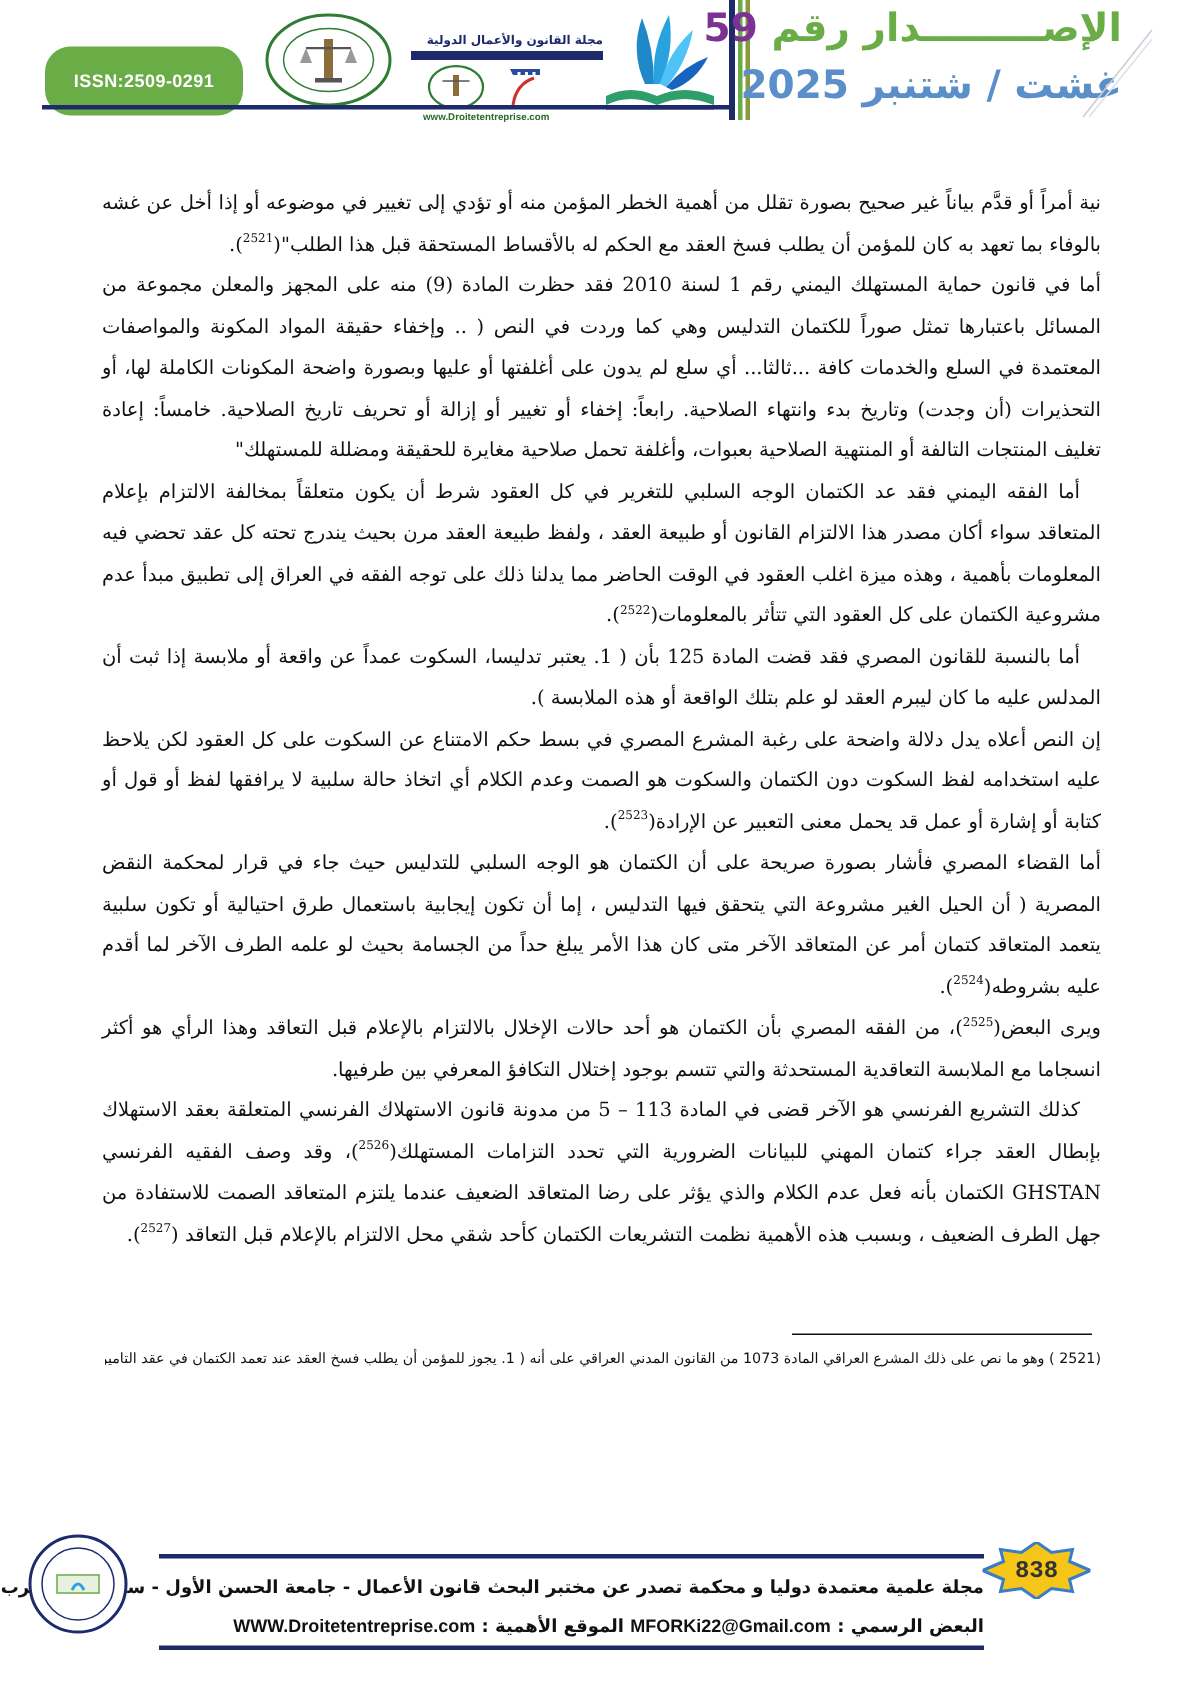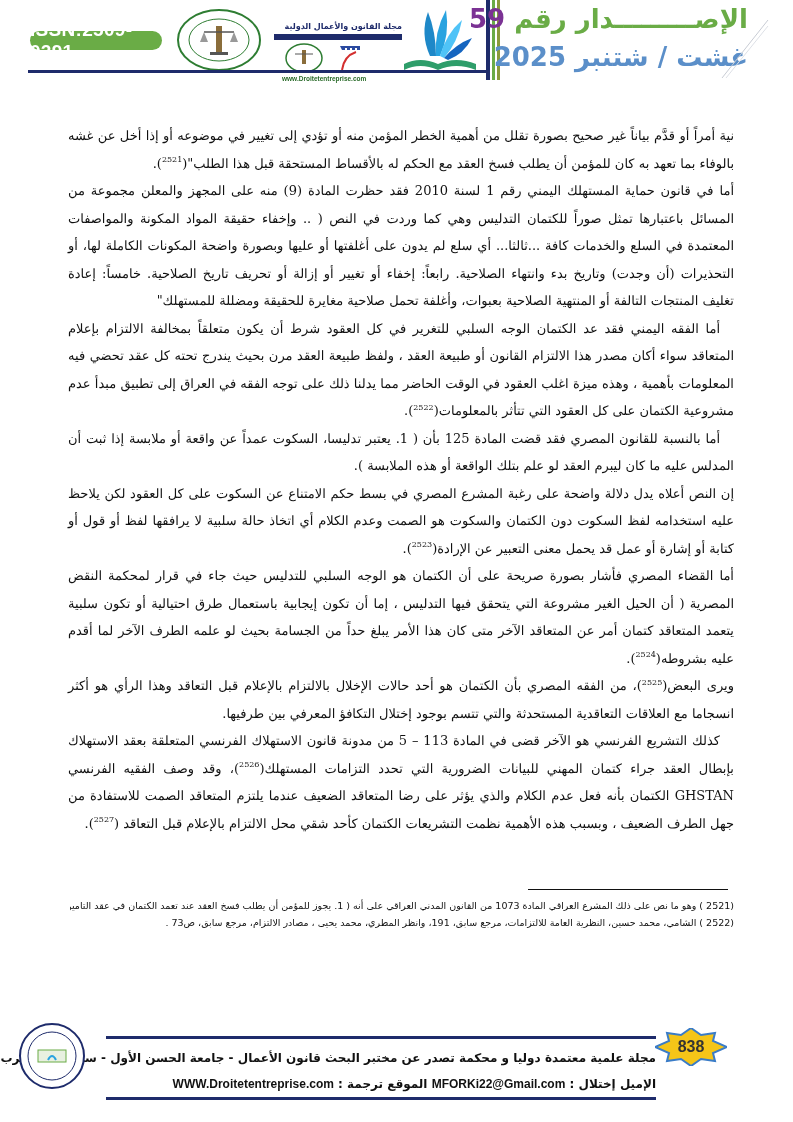--- a/index.html
+++ b/index.html
@@ -2,23 +2,23 @@
 <html><head>
 <meta charset="utf-8">
 <style>
   * { box-sizing: border-box; margin: 0; padding: 0; }
   html, body { width: 793px; height: 1122px; background: #ffffff; overflow: hidden; }
   body { position: relative; font-family: "DejaVu Sans", sans-serif; color: #111; }
 
   
   .header { position: absolute; left: 0; top: 0; width: 793px; height: 80px; }
   .issn {
-    position: absolute; left: 30px; top: 31px; width: 132px; height: 19px;
+    position: absolute; left: 30px; top: 31px; width: 132px; height: 46px;
     background: #6aac46; border-radius: 17px; color: #fff;
-    font-family: "Liberation Sans", sans-serif; font-size: 19px; font-weight: bold;
+    font-family: "Liberation Sans", sans-serif; font-size: 12px; font-weight: bold;
     display: flex; align-items: center; justify-content: center; letter-spacing: 0.3px;
   }
   .seal-lab {
     position: absolute; left: 176px; top: 8px; width: 86px; height: 64px;
   }
   .journal-logo {
     position: absolute; left: 282px; top: 22px; width: 120px; height: 64px;
   }
   .journal-logo .jtitle {
     position: absolute; right: 0; top: 0; width: 130px; font-size: 8px; font-weight: bold;
@@ -73,21 +73,21 @@
     font-size: 12px; font-weight: bold; color: #111; white-space: nowrap;
   }
   .footer-line2 {
     position: absolute; left: 106px; top: 1077px; width: 550px; direction: rtl; text-align: right;
     font-size: 12px; font-weight: bold; color: #111; white-space: nowrap;
   }
   .footer-line2 .ltr { direction: ltr; unicode-bidi: embed; font-family: "Liberation Sans", sans-serif; }
   .page-badge { position: absolute; left: 655px; top: 1028px; width: 72px; height: 38px; }
   .page-badge span {
     position: absolute; left: 0; top: 0; width: 72px; height: 38px; display: flex; align-items: center;
-    justify-content: center; font-family: Liberation Sans, sans-serif; font-size: 16px;
+    justify-content: center; font-family: Liberation Mono, monospace; font-size: 16px;
     font-weight: bold; color: #333;
   }
   .footer-seal { position: absolute; left: 18px; top: 1022px; width: 68px; height: 68px; }
 </style>
 </head>
 <body>
 
 <div class="header">
   <div class="issn">ISSN:2509-0291</div>
 
@@ -145,36 +145,35 @@
   <div class="header-rule"></div>
 </div>
 
 <div class="content">
   <p><span>نية أمراً أو قدَّم بياناً غير صحيح بصورة تقلل من أهمية الخطر المؤمن منه أو تؤدي إلى تغيير في موضوعه أو إذا أخل عن غشه بالوفاء بما تعهد به كان للمؤمن أن يطلب فسخ العقد مع الحكم له بالأقساط المستحقة قبل هذا الطلب"(</span><sup>2521</sup><span>).</span></p>
   <p><span>أما في قانون حماية المستهلك اليمني رقم 1 لسنة 2010 فقد حظرت المادة (9) منه على المجهز والمعلن مجموعة من المسائل باعتبارها تمثل صوراً للكتمان التدليس وهي كما وردت في النص ( .. وإخفاء حقيقة المواد المكونة والمواصفات المعتمدة في السلع والخدمات كافة ...ثالثا... أي سلع لم يدون على أغلفتها أو عليها وبصورة واضحة المكونات الكاملة لها، أو التحذيرات (أن وجدت) وتاريخ بدء وانتهاء الصلاحية. رابعاً: إخفاء أو تغيير أو إزالة أو تحريف تاريخ الصلاحية. خامساً: إعادة تغليف المنتجات التالفة أو المنتهية الصلاحية بعبوات، وأغلفة تحمل صلاحية مغايرة للحقيقة ومضللة للمستهلك"</span></p>
   <p class="indent"><span>أما الفقه اليمني فقد عد الكتمان الوجه السلبي للتغرير في كل العقود شرط أن يكون متعلقاً بمخالفة الالتزام بإعلام المتعاقد سواء أكان مصدر هذا الالتزام القانون أو طبيعة العقد ، ولفظ طبيعة العقد مرن بحيث يندرج تحته كل عقد تحضي فيه المعلومات بأهمية ، وهذه ميزة اغلب العقود في الوقت الحاضر مما يدلنا ذلك على توجه الفقه في العراق إلى تطبيق مبدأ عدم مشروعية الكتمان على كل العقود التي تتأثر بالمعلومات(</span><sup>2522</sup><span>).</span></p>
   <p class="indent"><span>أما بالنسبة للقانون المصري فقد قضت المادة 125 بأن ( 1. يعتبر تدليسا، السكوت عمداً عن واقعة أو ملابسة إذا ثبت أن المدلس عليه ما كان ليبرم العقد لو علم بتلك الواقعة أو هذه الملابسة ).</span></p>
   <p><span>إن النص أعلاه يدل دلالة واضحة على رغبة المشرع المصري في بسط حكم الامتناع عن السكوت على كل العقود لكن يلاحظ عليه استخدامه لفظ السكوت دون الكتمان والسكوت هو الصمت وعدم الكلام أي اتخاذ حالة سلبية لا يرافقها لفظ أو قول أو كتابة أو إشارة أو عمل قد يحمل معنى التعبير عن الإرادة(</span><sup>2523</sup><span>).</span></p>
   <p><span>أما القضاء المصري فأشار بصورة صريحة على أن الكتمان هو الوجه السلبي للتدليس حيث جاء في قرار لمحكمة النقض المصرية ( أن الحيل الغير مشروعة التي يتحقق فيها التدليس ، إما أن تكون إيجابية باستعمال طرق احتيالية أو تكون سلبية يتعمد المتعاقد كتمان أمر عن المتعاقد الآخر متى كان هذا الأمر يبلغ حداً من الجسامة بحيث لو علمه الطرف الآخر لما أقدم عليه بشروطه(</span><sup>2524</sup><span>).</span></p>
-  <p><span>ويرى البعض(</span><sup>2525</sup><span>)، من الفقه المصري بأن الكتمان هو أحد حالات الإخلال بالالتزام بالإعلام قبل التعاقد وهذا الرأي هو أكثر انسجاما مع العلاقات التعاقدية المستحدثة والتي تتسم بوجود إختلال التكافؤ المعرفي بين طرفيها.</span></p>
+  <p><span>ويرى البعض(</span><sup>2525</sup><span>)، من الفقه المصري بأن الكتمان هو أحد حالات الإخلال بالالتزام بالإعلام قبل التعاقد وهذا الرأي هو أكثر انسجاما مع الملابسة التعاقدية المستحدثة والتي تتسم بوجود إختلال التكافؤ المعرفي بين طرفيها.</span></p>
   <p class="indent"><span>كذلك التشريع الفرنسي هو الآخر قضى في المادة 113 – 5 من مدونة قانون الاستهلاك الفرنسي المتعلقة بعقد الاستهلاك بإبطال العقد جراء كتمان المهني للبيانات الضرورية التي تحدد التزامات المستهلك(</span><sup>2526</sup><span>)، وقد وصف الفقيه الفرنسي GHSTAN الكتمان بأنه فعل عدم الكلام والذي يؤثر على رضا المتعاقد الضعيف عندما يلتزم المتعاقد الصمت للاستفادة من جهل الطرف الضعيف ، وبسبب هذه الأهمية نظمت التشريعات الكتمان كأحد شقي محل الالتزام بالإعلام قبل التعاقد (</span><span></span><sup>2527</sup><span>).</span></p>
 </div>
 
 <div class="fn-rule"></div>
 <div class="footnotes">
   <div class="fn">(2521 ) وهو ما نص على ذلك المشرع العراقي المادة 1073 من القانون المدني العراقي على أنه ( 1. يجوز للمؤمن أن يطلب فسخ العقد عند تعمد الكتمان في عقد التامين ) .</div>
-  <div class="fn">(2522 ) الشامي، محمد حسين، النظرية العامة للالتزامات، مرجع سابق، 191، وانظر المطري، محمد يحيى ، مصادر الالتزام، مرجع سابق، ص73 .</div>
 </div>
 
 <div class="footer-rule" style="top:1036px"></div>
 <div class="footer-line1">مجلة علمية معتمدة دوليا و محكمة تصدر عن مختبر البحث قانون الأعمال - جامعة الحسن الأول - سطات - المغرب</div>
 <div class="footer-line2">
-  <span>الإميل إختلال :</span>
+  <span>البعض الرسمي :</span>
   <span class="ltr">MFORKi22@Gmail.com</span>
-  <span>الموقع ترجمة :</span>
+  <span>الموقع الأهمية :</span>
   <span class="ltr">WWW.Droitetentreprise.com</span>
 </div>
 <div class="footer-rule" style="top:1097px"></div>
 
 <div class="page-badge">
   <svg width="72" height="38" viewBox="0 0 72 38" style="position:absolute;left:0;top:0">
     <polygon points="36,0 46,7 60,5 58,13 72,19 58,25 60,33 46,31 36,38 26,31 12,33 14,25 0,19 14,13 12,5 26,7" fill="#f5c518" stroke="#3a7cc7" stroke-width="2"></polygon>
   </svg>
   <span>838</span>
 </div>

